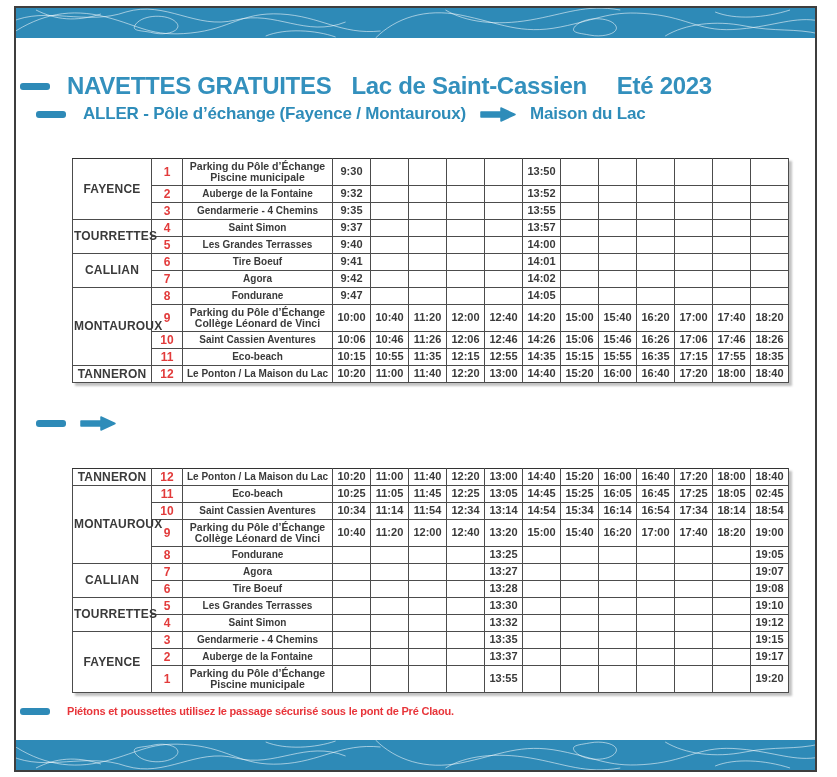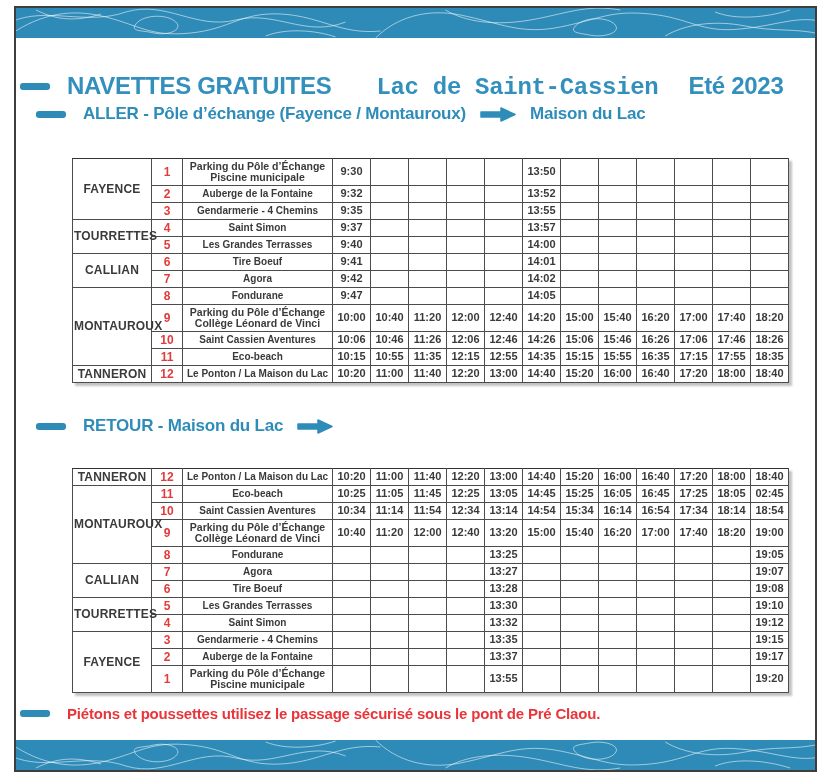--- a/index.html
+++ b/index.html
@@ -6,40 +6,40 @@
   body{width:837px;height:777px;position:relative;font-family:"Liberation Sans",sans-serif;overflow:hidden;}
   .frame{position:absolute;left:14px;top:6px;width:799px;height:762px;border:2px solid #3e3e3e;background:#fff;}
   .banner{position:absolute;left:0;width:100%;height:30px;background:#2e8ab7;overflow:hidden;}
   .banner.top{top:0;}
   .banner.bottom{bottom:0;}
   .banner svg{display:block;width:100%;height:100%;}
   .title-row{position:absolute;left:4px;top:64px;display:flex;align-items:center;}
   .dash{width:30px;height:7px;border-radius:3px;background:#2e8ab7;flex:0 0 auto;}
   .page-title{margin-left:17px;display:flex;align-items:baseline;white-space:nowrap;
     font-weight:bold;font-size:24px;letter-spacing:-0.3px;color:#3390bd;}
-  .page-title .t2{margin-left:45px;font-family:Liberation Mono, monospace;} .page-title .t3{margin-left:30px;}
+  .page-title .t2{margin-left:20px;} .page-title .t3{margin-left:30px;}
   .sec-heading{position:absolute;left:20px;display:flex;align-items:center;white-space:nowrap;}
   .sec-heading .txt{font-weight:bold;font-size:17px;color:#2e8cb9;letter-spacing:-0.2px;}
   .sec-heading .left{margin-left:17px;}
   .arrow{margin:0 14px;flex:0 0 auto;display:block;}
   #aller-heading{top:96px;} #retour-heading{top:408px;}
   .sched{position:absolute;left:56px;border-collapse:collapse;table-layout:fixed;width:717px;
     background:#fff;box-shadow:3px 3px 2px rgba(120,120,120,0.45);}
   #aller-table{top:150px;} #retour-table{top:460px;}
   .sched td{border:1px solid #4c4c4c;text-align:center;vertical-align:middle;
     padding:0 1px;color:#3a3a3a;font-weight:bold;font-size:11px;line-height:1.05;height:16px;}
   .sched tr.tall td{height:26px;}
   .sched td.commune{font-size:12px;letter-spacing:0.2px;}
   .sched td.num{color:#e23b3b;font-size:12px;}
   .sched td.stop{font-size:10px;}
   .sched td.stop.twoline{font-size:10.5px;}
   .sched tr.group-start td{border-top:1.6px solid #333;}
   .sched{border:1.8px solid #333;}
   .footer-row{position:absolute;left:4px;top:697px;display:flex;align-items:center;}
-  .footer-note{margin-left:17px;font-weight:bold;font-size:15px;color:#e8353a;letter-spacing:-0.2px;}
+  .footer-note{margin-left:17px;font-weight:bold;font-size:11px;color:#e8353a;letter-spacing:-0.2px;}
 </style>
 </head>
 <body>
 
 <div class="frame">
 
   <div class="banner top">
     <svg viewBox="0 0 800 30" preserveAspectRatio="none">
       <g fill="none" stroke="rgba(255,255,255,0.55)" stroke-width="1">
         <path d="M-5 26 C25 6 55 0 90 9 C125 18 135 29 175 25 C215 21 225 4 265 6 C305 8 325 27 365 23"></path>
@@ -277,21 +277,20 @@
           <td class="time">16:40</td>
           <td class="time">17:20</td>
           <td class="time">18:00</td>
           <td class="time">18:40</td>
         </tr>
       </tbody>
   </table>
 
   <div class="sec-heading" id="retour-heading">
     <span class="dash"></span>
-    <span class="txt left">RETOUR - Maison du Lac</span>
     <svg class="arrow" width="36" height="15" viewBox="0 0 36 15">
       <path d="M1 5 H21 V1 L35 7.5 L21 14 V10 H1 Z" fill="#2e8cb9" stroke="#2e8cb9" stroke-width="1.5" stroke-linejoin="round"></path>
     </svg>
   </div>
 
   <table class="sched" id="retour-table">
     <colgroup>
       <col style="width:79px">
         <col style="width:31px">
         <col style="width:150px">

